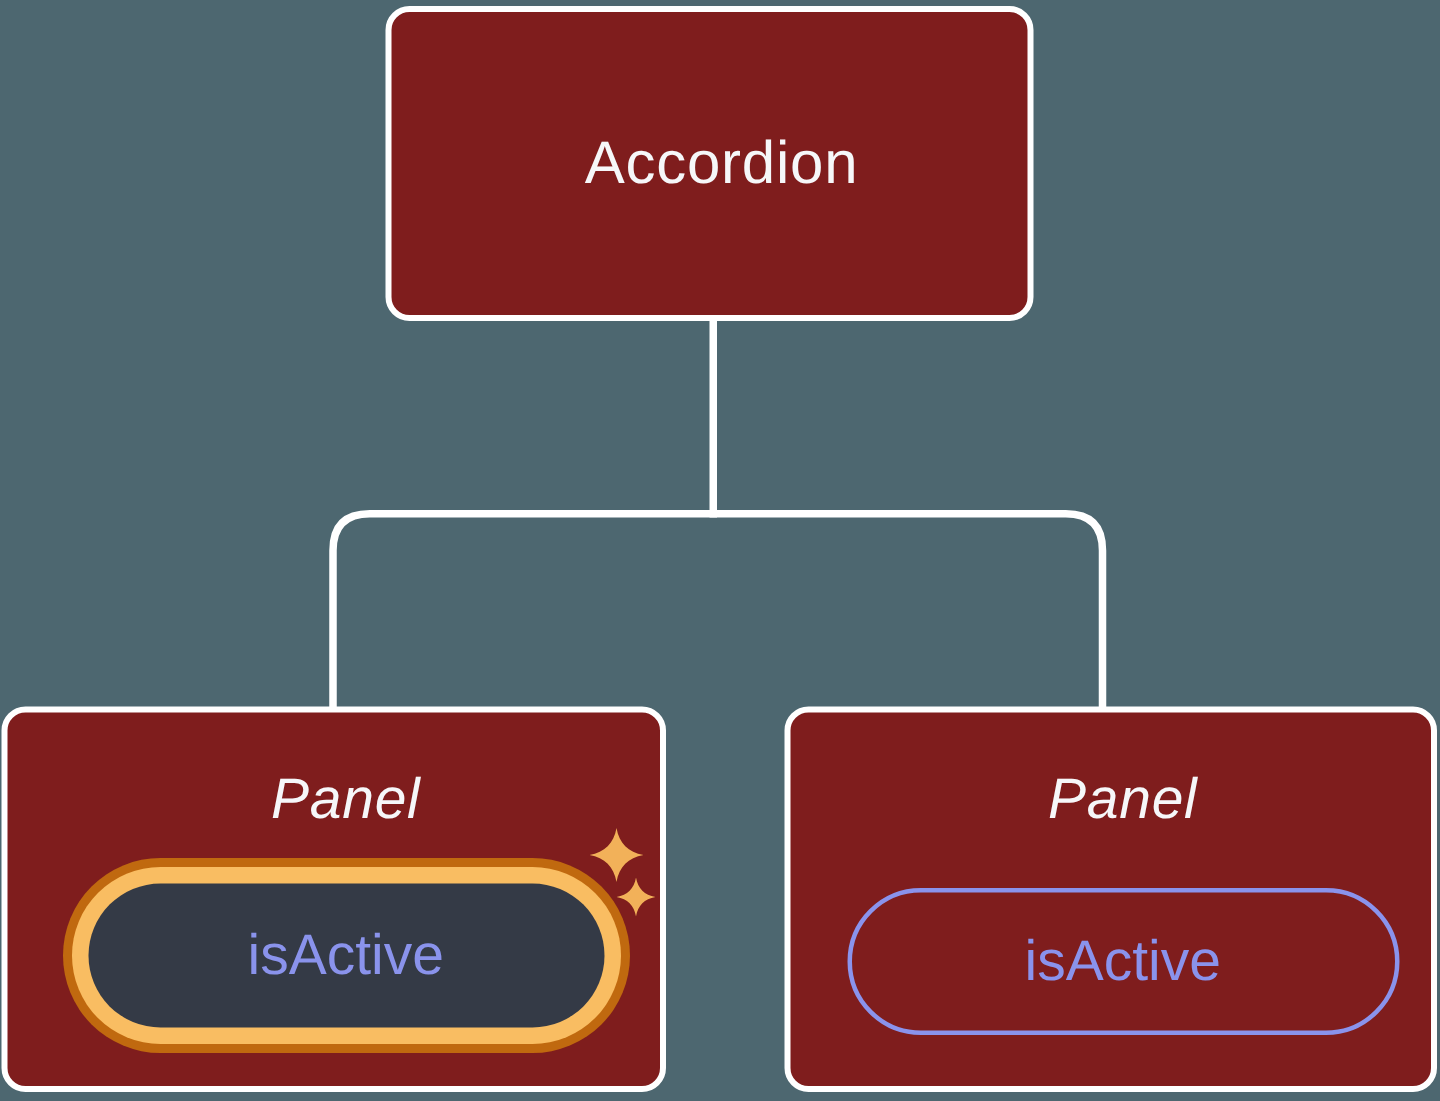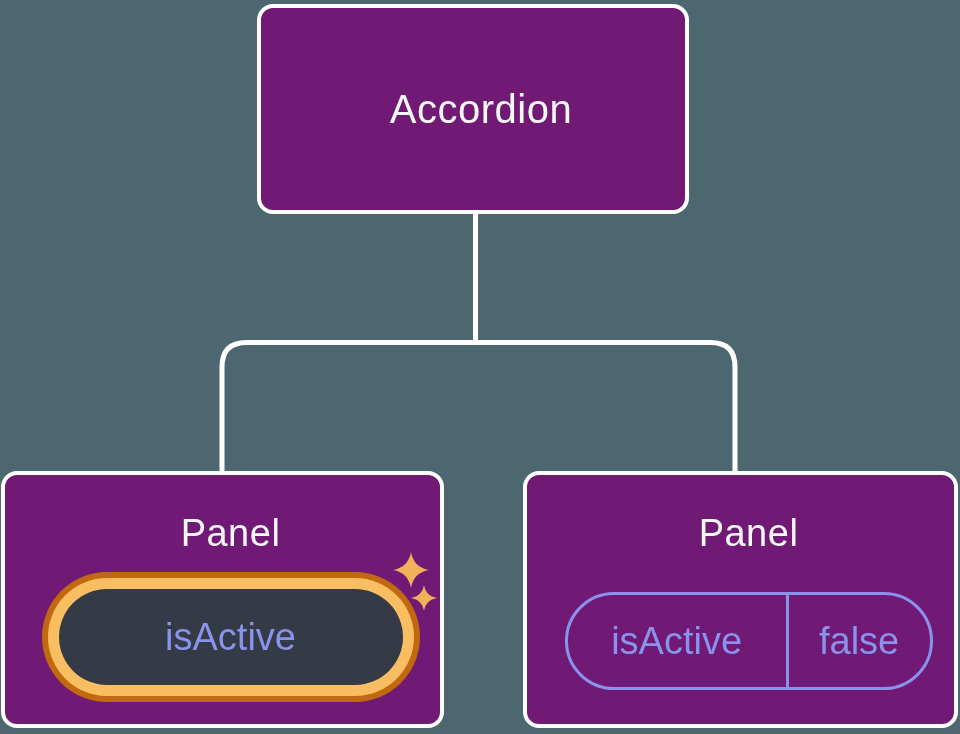--- a/index.html
+++ b/index.html
@@ -18,21 +18,21 @@
   .connectors {
     position: absolute;
     left: 0;
     top: 0;
     width: 960px;
     height: 734px;
   }
   .node {
     position: absolute;
     box-sizing: border-box;
-    background: #701a75;
+    background: #7f1d1d;
     border: 4px solid #ffffff;
     border-radius: 16px;
     color: #f6f7f9;
     padding-left: 16px;
   }
   .accordion {
     left: 257px;
     top: 4px;
     width: 432px;
     height: 210px;
@@ -63,20 +63,21 @@
     width: 435px;
     height: 257px;
   }
   .panel-title {
     margin-top: 36px;
     font-size: 38px;
     font-weight: 500;
     letter-spacing: 0.5px;
     line-height: 44px;
     color: #f6f7f9;
+    font-style: italic;
   }
   
   .pill-outer {
     margin-top: 17px;
     border-radius: 999px;
     background: #c0690f;
     padding: 6px;
   }
   .pill-gold {
     border-radius: 999px;
@@ -158,17 +159,16 @@
     <svg class="sparkle sparkle-small" viewBox="0 0 24 24" xmlns="http://www.w3.org/2000/svg">
       <path d="M12 0 C13.2 6.8 17.2 10.8 24 12 C17.2 13.2 13.2 17.2 12 24 C10.8 17.2 6.8 13.2 0 12 C6.8 10.8 10.8 6.8 12 0 Z" fill="#f2b159"></path>
     </svg>
   </div>
 
   <div class="node panel panel-right">
     <div class="panel-title">Panel</div>
 
     <div class="pill-body pill-plain">
       <div class="pill-cell cell-name">isActive</div>
-      <div class="pill-cell cell-value">false</div>
     </div>
   </div>
 
 </div>
 
 </body></html>

